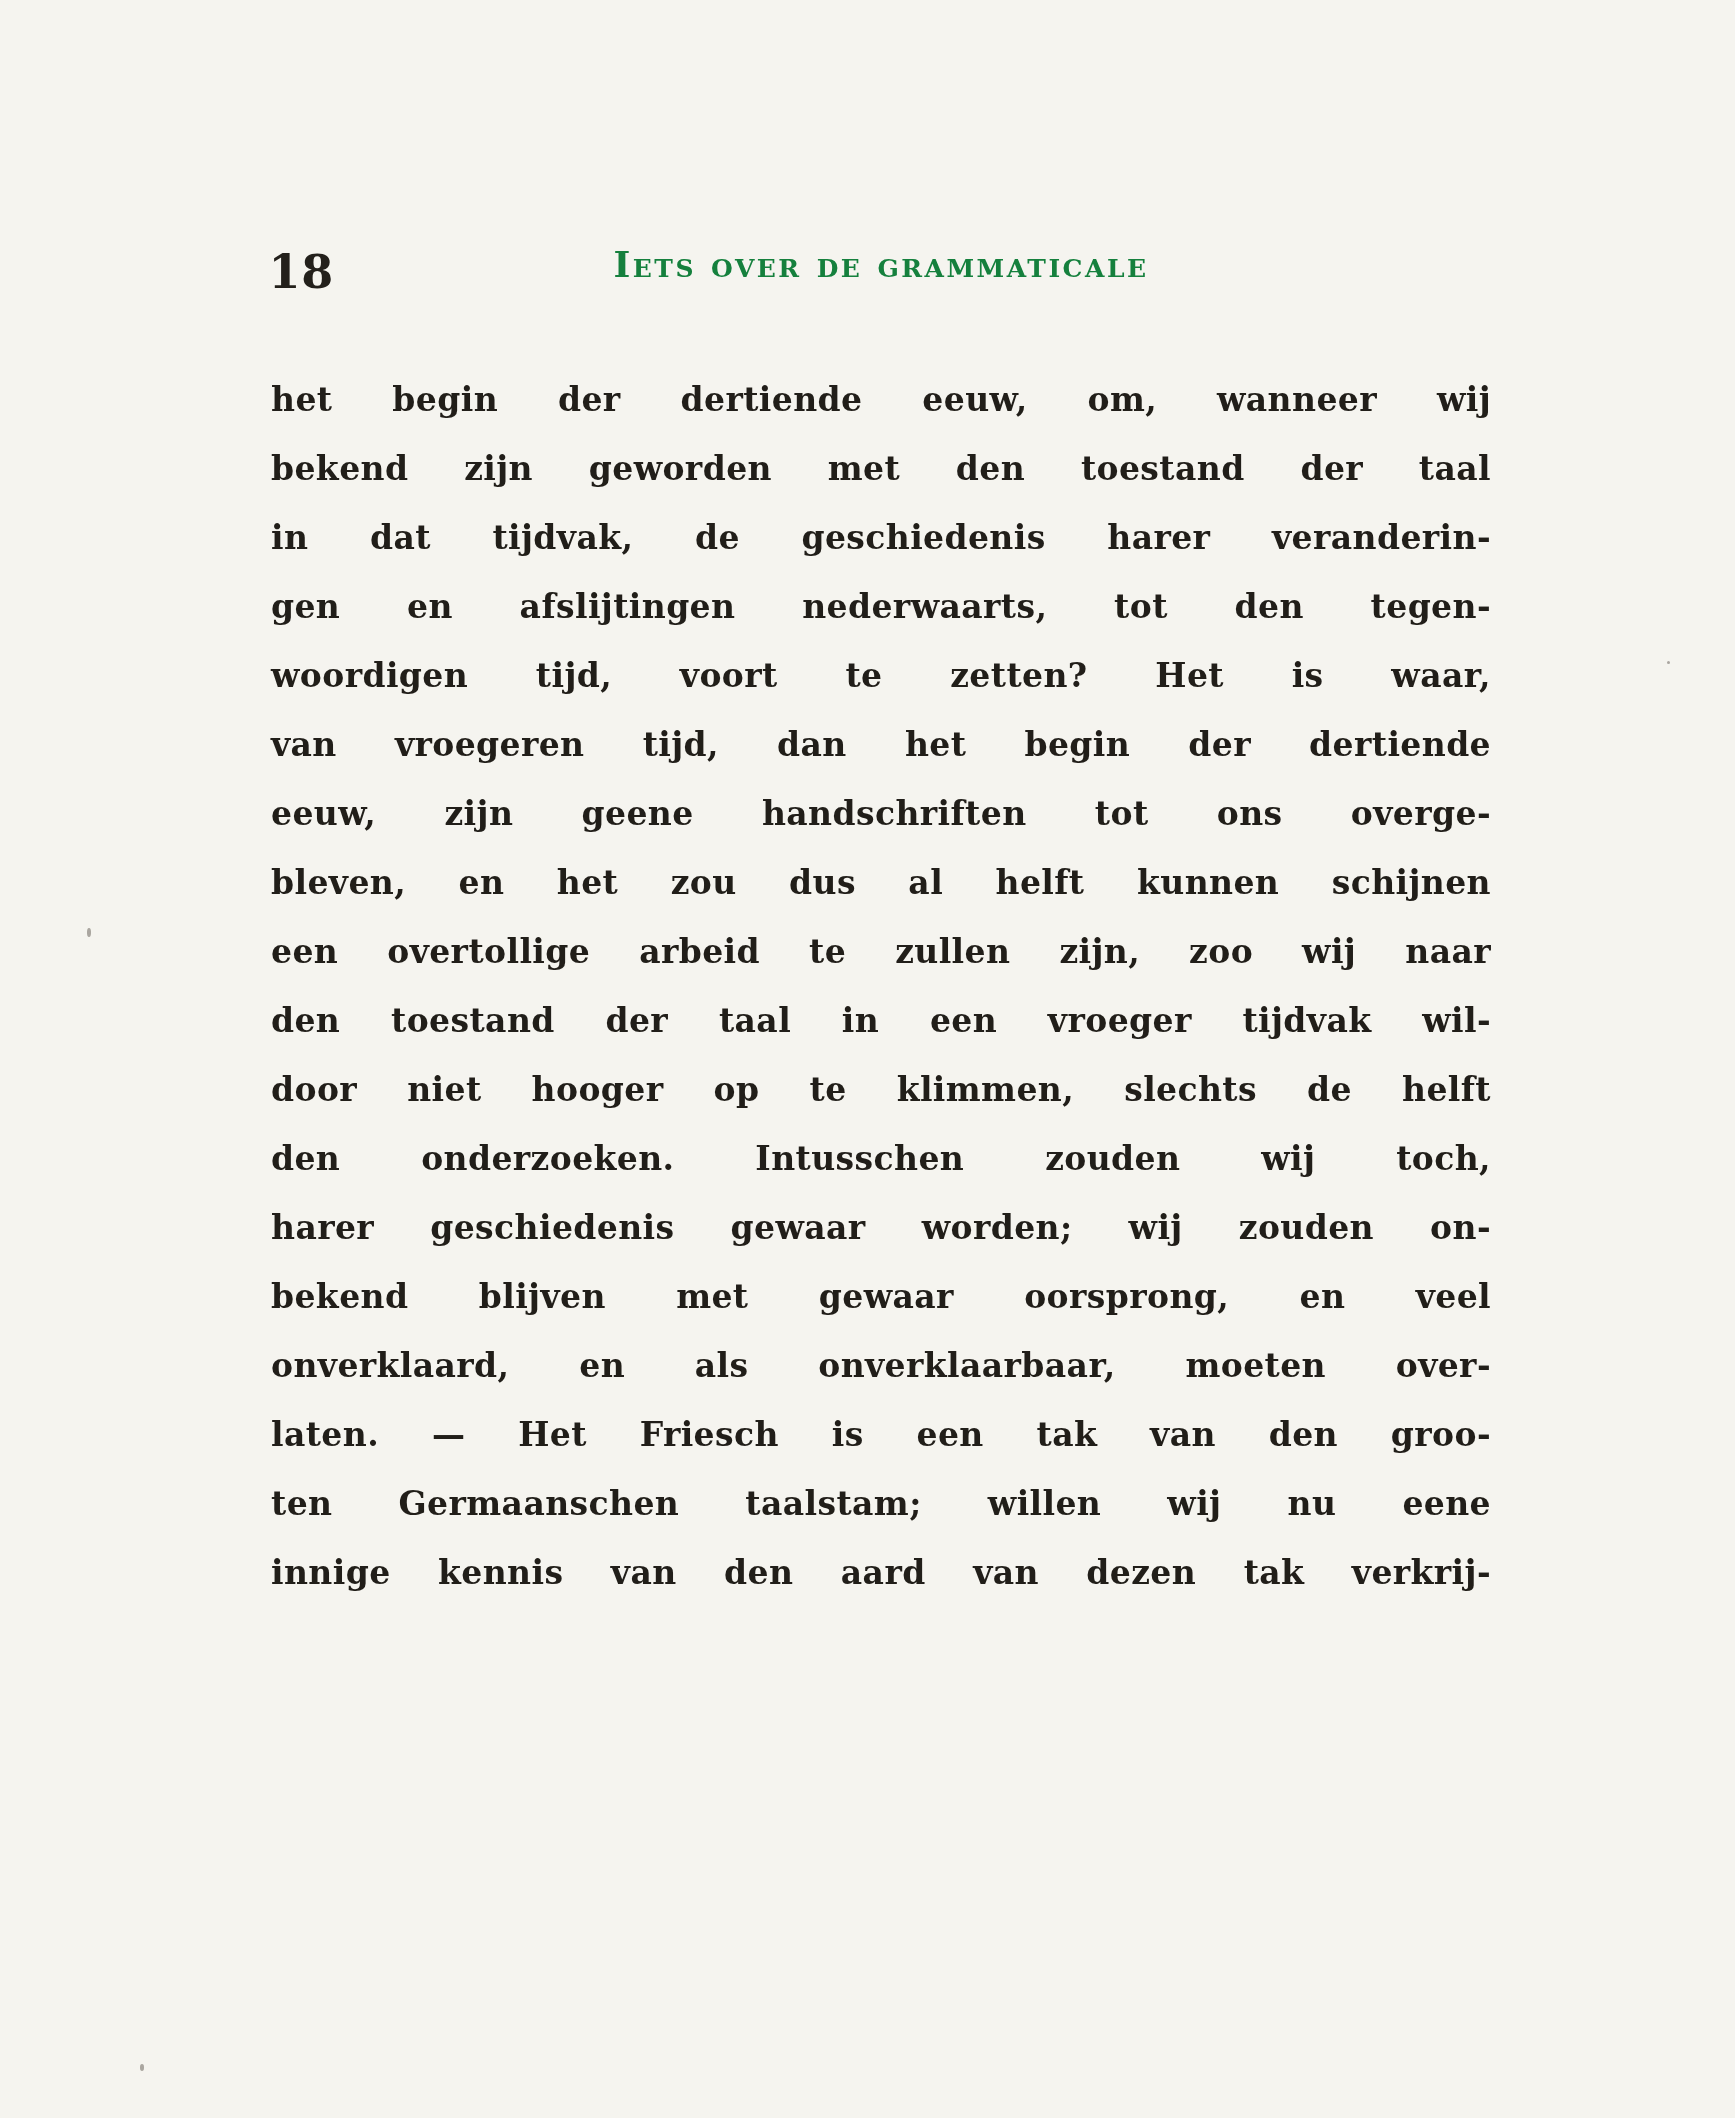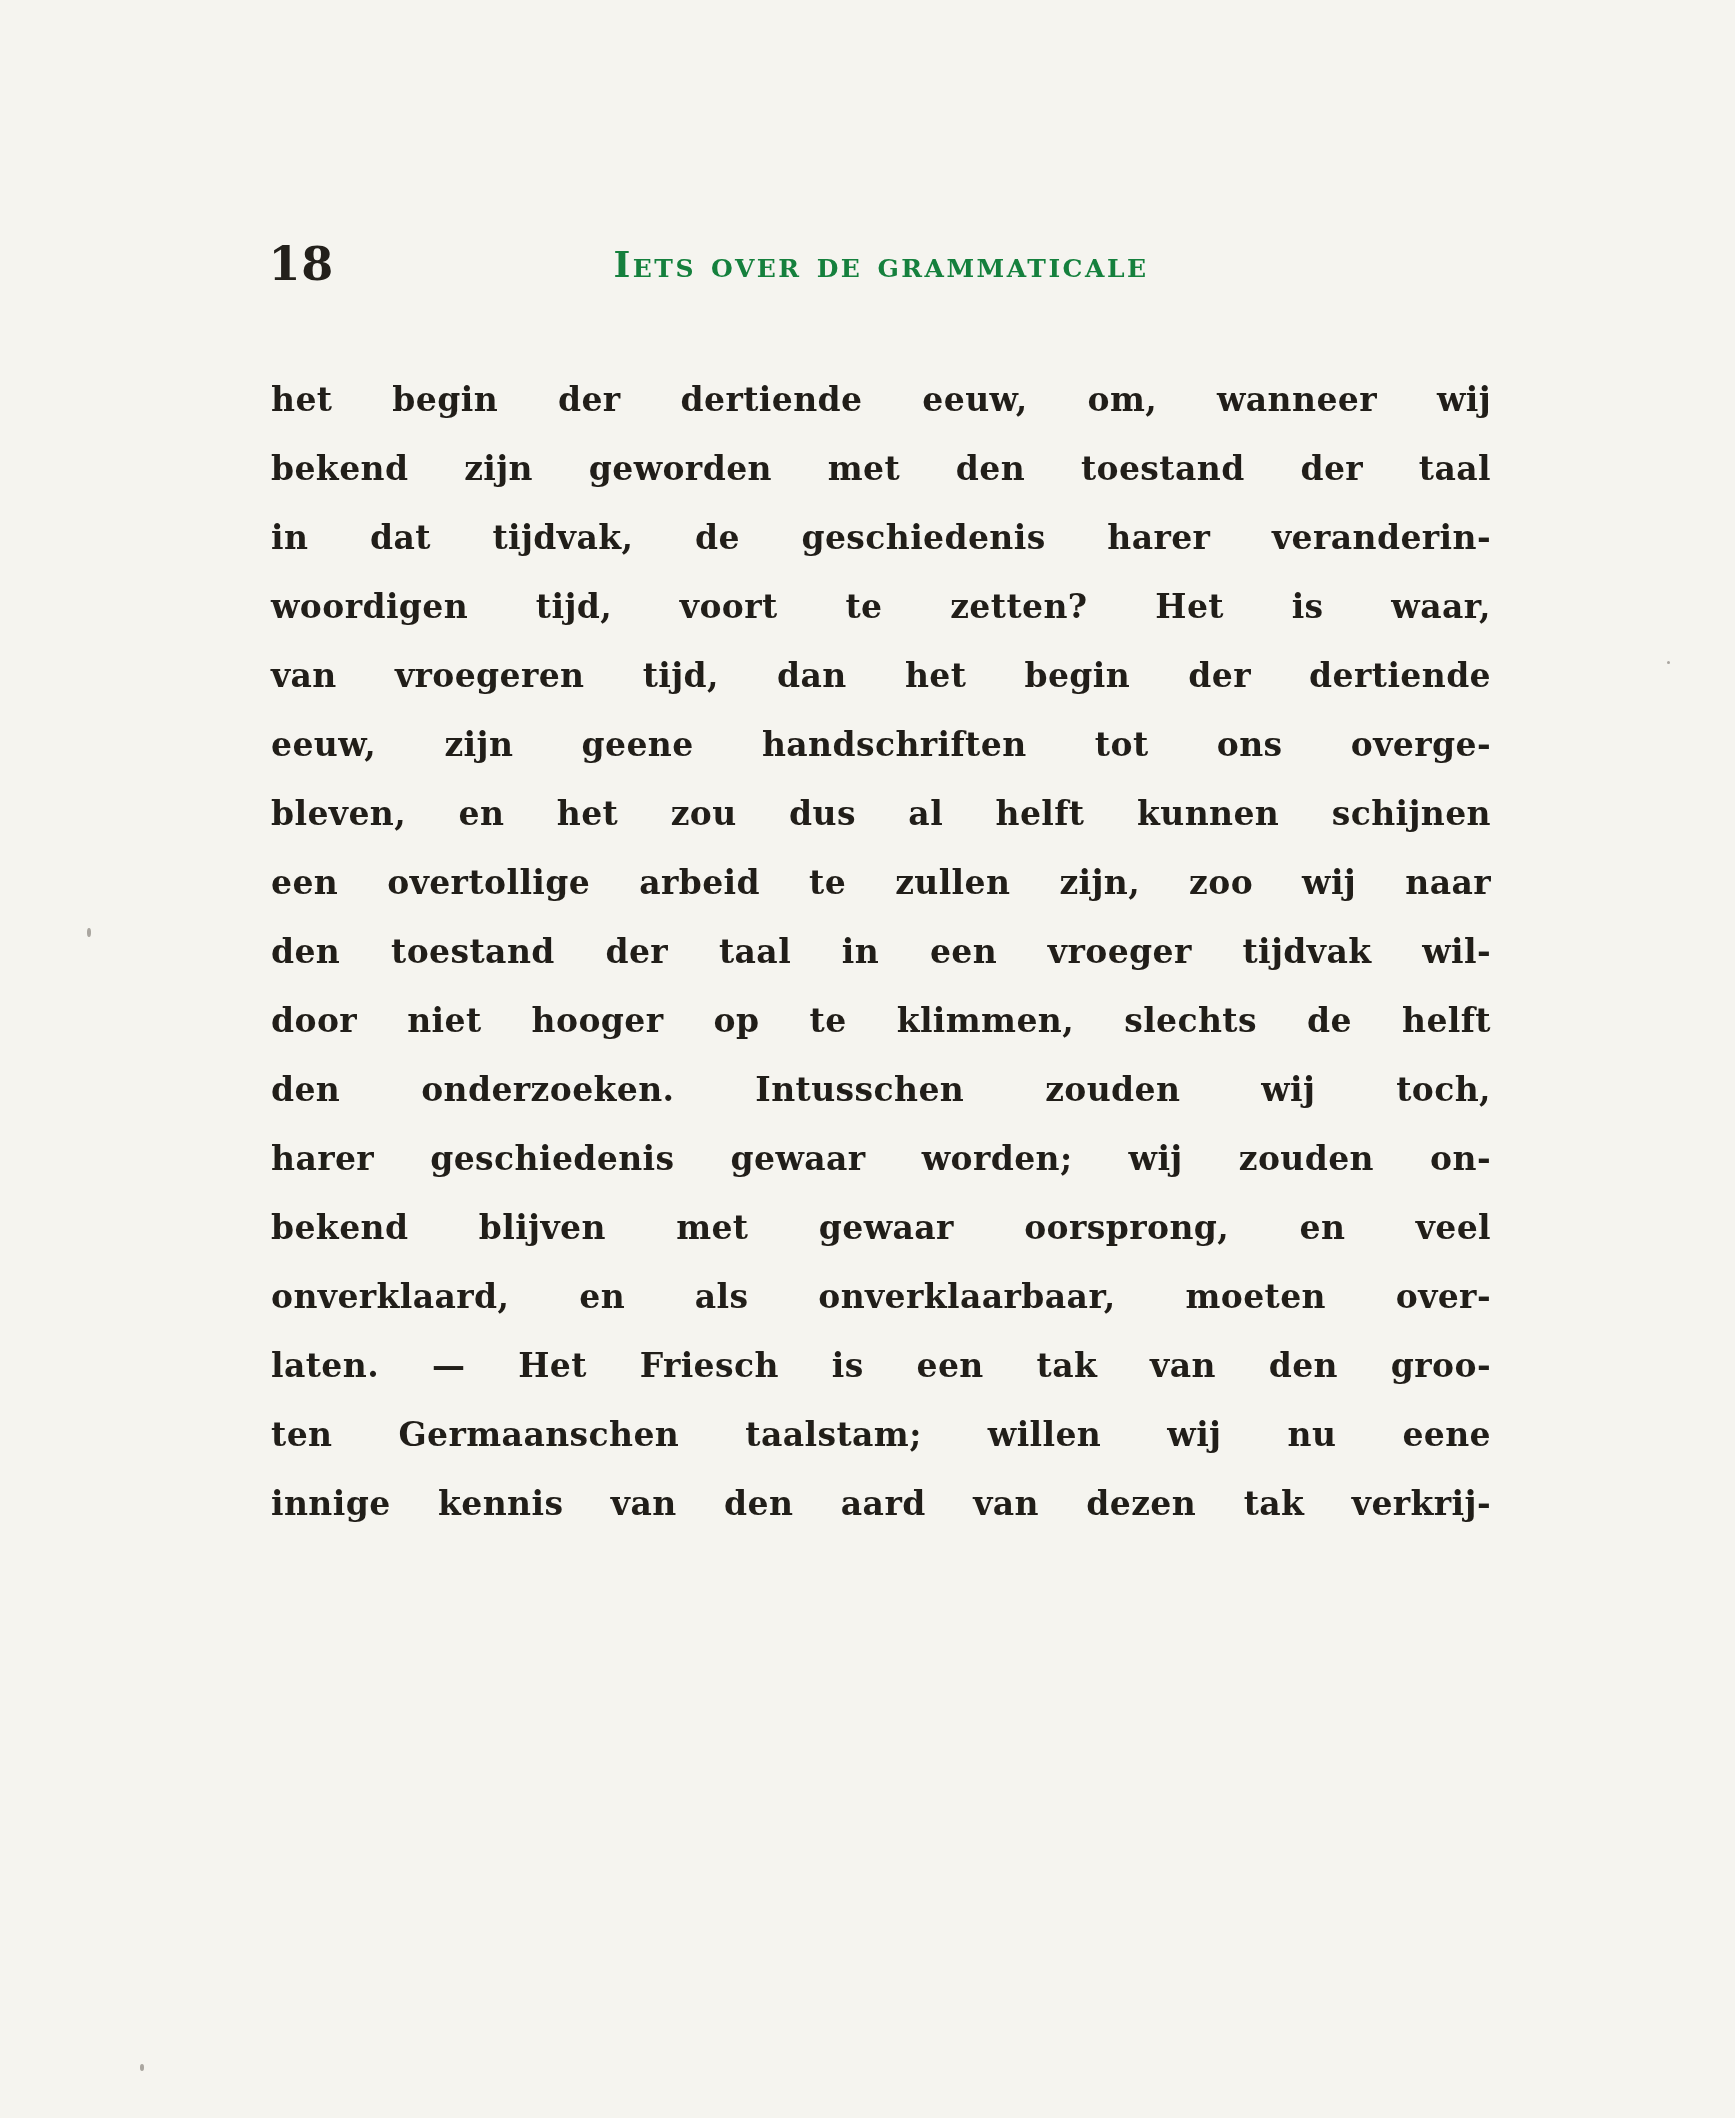--- a/index.html
+++ b/index.html
@@ -29,21 +29,21 @@
 
   .running-header {
     position: relative;
     height: 64px;
     margin-bottom: 64px;
   }
 
   .page-number {
     position: absolute;
     left: -2.5px;
-    top: 0;
+    top: 8px;
     font-size: 46px;
     font-weight: 600;
     letter-spacing: 0.8px;
   }
 
   .running-head {
     position: absolute;
     left: 0;
     right: 0;
     top: 6px;
@@ -88,20 +88,21 @@
 
   <div class="running-header">
     <span class="page-number">18</span>
     <span class="running-head">Iets over de grammaticale</span>
   </div>
 
   <div class="text-block">
       <div class="line">het begin der dertiende eeuw, om, wanneer wij</div>
       <div class="line">bekend zijn geworden met den toestand der taal</div>
       <div class="line">in dat tijdvak, de geschiedenis harer veranderin-</div>
+      <div class="line">gen en afslijtingen nederwaarts, tot den tegen-</div>
       <div class="line">woordigen tijd, voort te zetten? Het is waar,</div>
       <div class="line">van vroegeren tijd, dan het begin der dertiende</div>
       <div class="line">eeuw, zijn geene handschriften tot ons overge-</div>
       <div class="line">bleven, en het zou dus al helft kunnen schijnen</div>
       <div class="line">een overtollige arbeid te zullen zijn, zoo wij naar</div>
       <div class="line">den toestand der taal in een vroeger tijdvak wil-</div>
       <div class="line">door niet hooger op te klimmen, slechts de helft</div>
       <div class="line">den onderzoeken. Intusschen zouden wij toch,</div>
       <div class="line">harer geschiedenis gewaar worden; wij zouden on-</div>
       <div class="line">bekend blijven met gewaar oorsprong, en veel</div>

